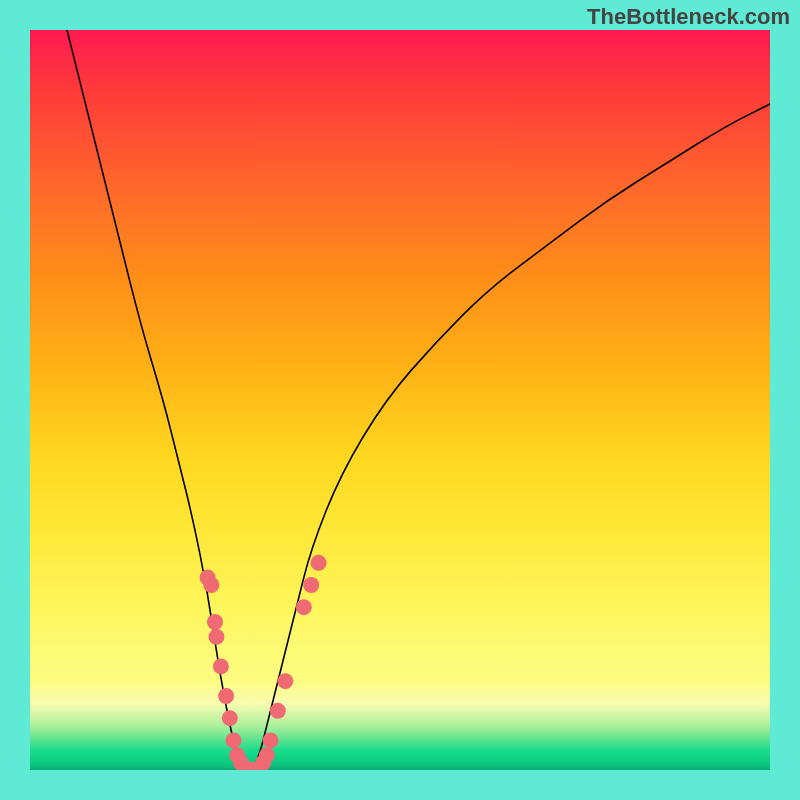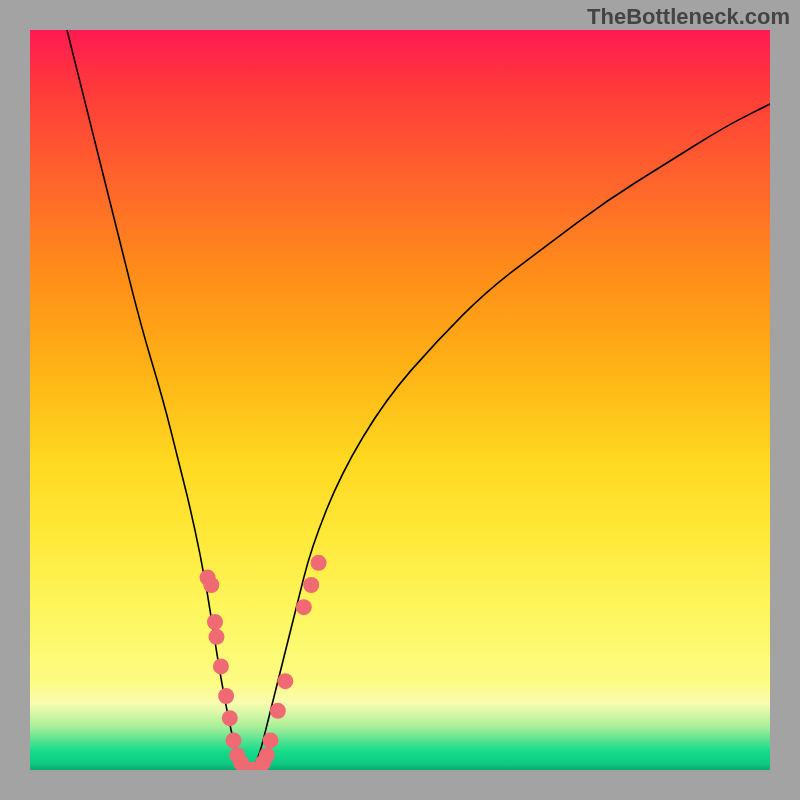--- a/index.html
+++ b/index.html
@@ -6,21 +6,21 @@
     margin: 0;
     padding: 0;
     width: 800px;
     height: 800px;
     overflow: hidden;
     font-family: Arial, Helvetica, sans-serif;
   }
   .outer {
     width: 800px;
     height: 800px;
-    background: #a3a3a3;
+    background: #5eead4;
     position: relative;
   }
   .watermark {
     position: absolute;
     top: 4px;
     right: 10px;
     color: #444;
     font-size: 22px;
     font-weight: 600;
     z-index: 5;

